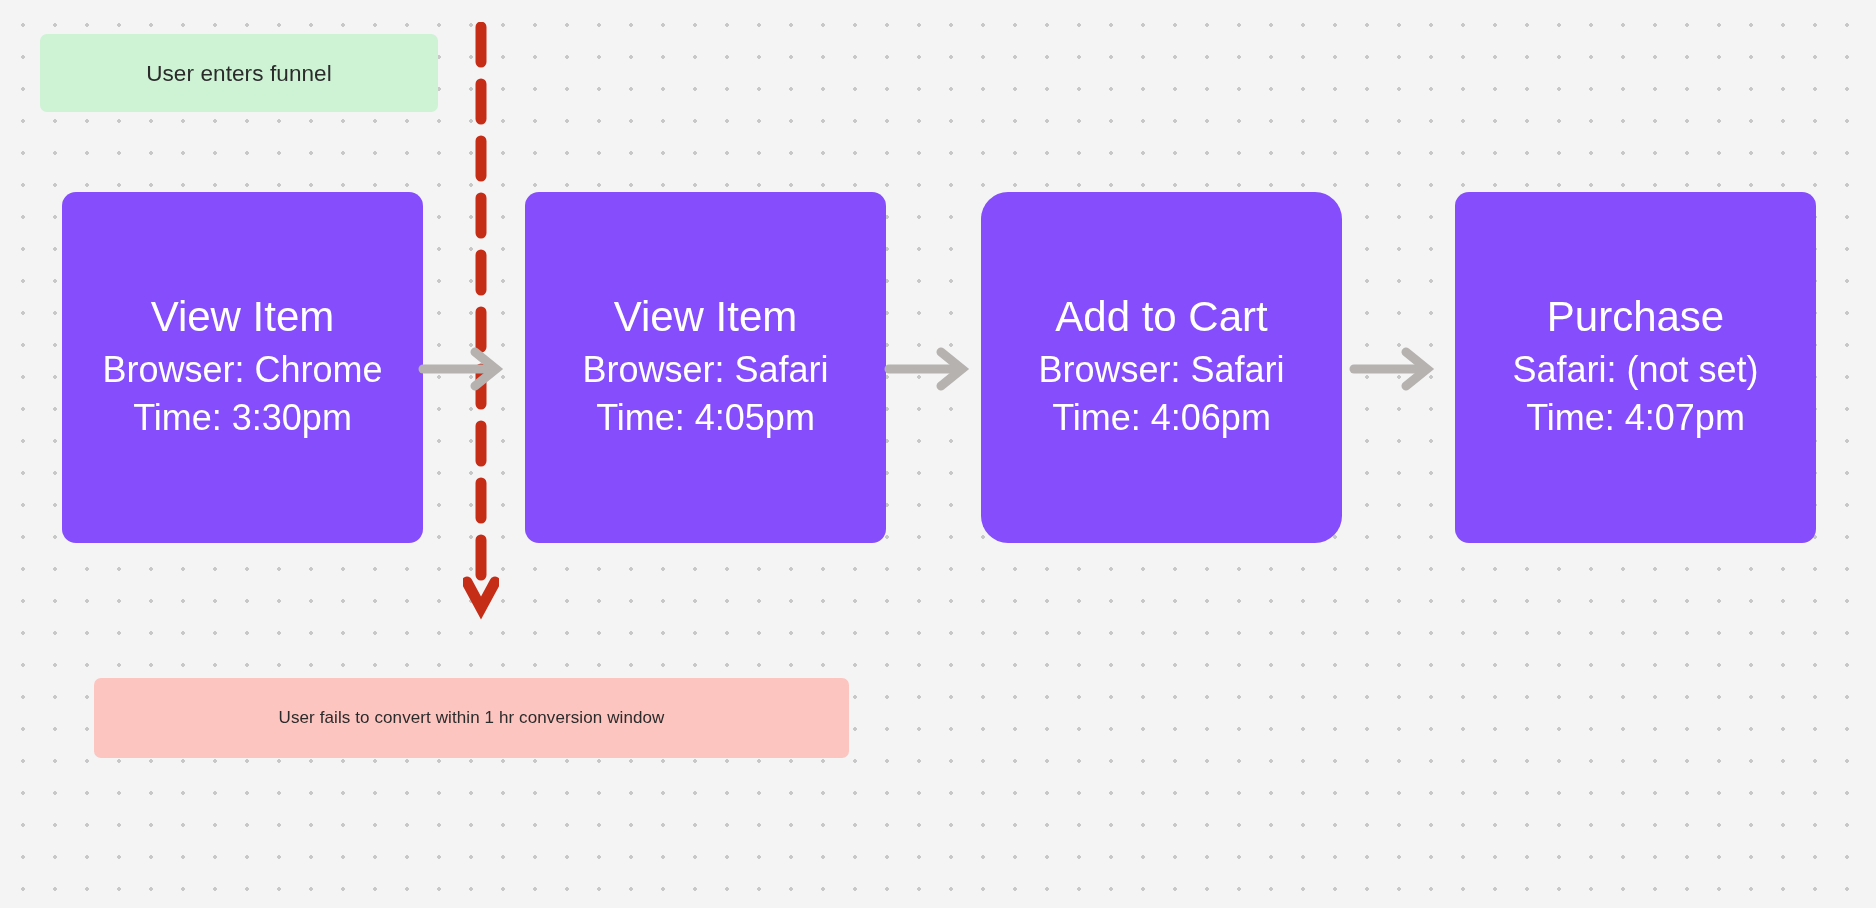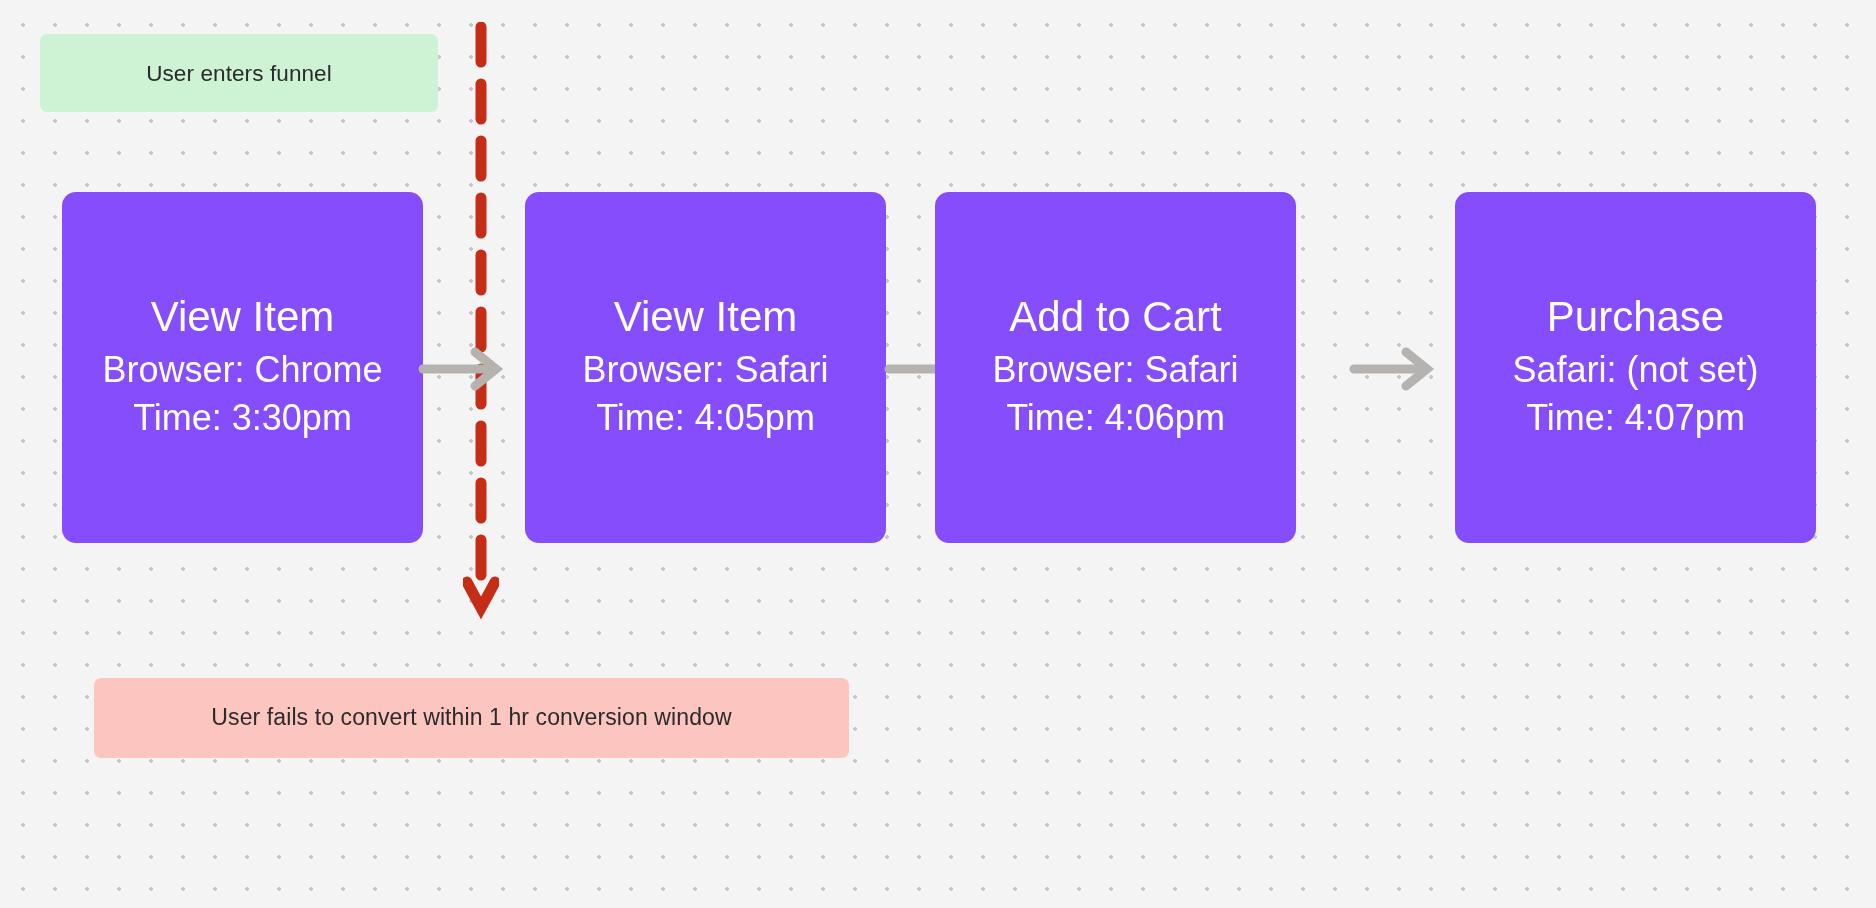--- a/index.html
+++ b/index.html
@@ -57,21 +57,21 @@
     height: 80px;
     background-color: #fcc5c0;
     border-radius: 7px;
     display: flex;
     align-items: center;
     justify-content: center;
     box-sizing: border-box;
     padding: 0 16px;
   }
   .note-pink .note-text {
-    font-size: 23px;
+    font-size: 17px;
     color: #2b2b2b;
     line-height: 1.2;
     text-align: center;
     letter-spacing: 0.1px;
   }
 
   
   .node {
     position: absolute;
     top: 192px;
@@ -96,21 +96,21 @@
   }
   .node-line {
     font-size: 36px;
     font-weight: 400;
     line-height: 1.32;
     white-space: nowrap;
   }
 
   .node-0 { left: 62px; }
   .node-1 { left: 525px; }
-  .node-2 { left: 935px; }
+  .node-2 { left: 981px; border-radius: 27px; }
   .node-3 { left: 1455px; }
 
   
   .flow-arrow {
     position: absolute;
     top: 347px;
     width: 87px;
     height: 44px;
   }
   .flow-arrow-0 { left: 418px; }

